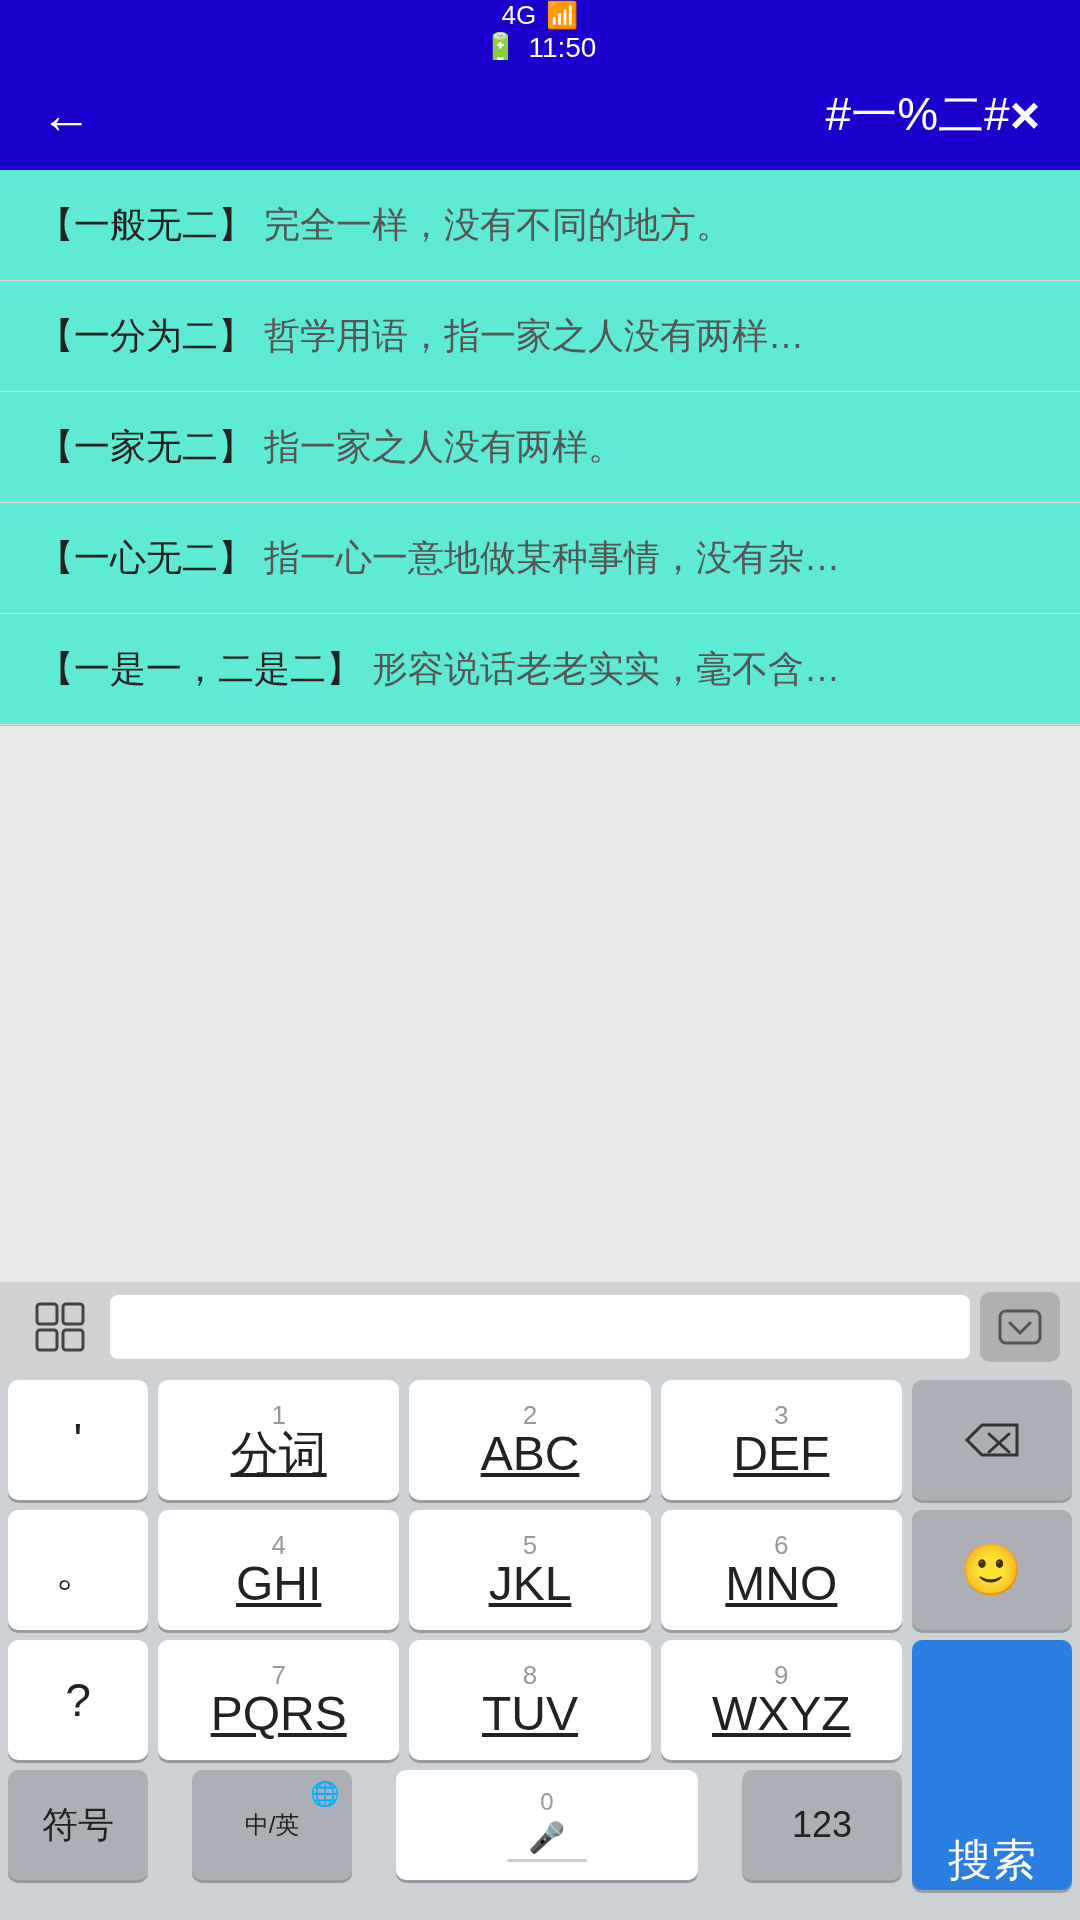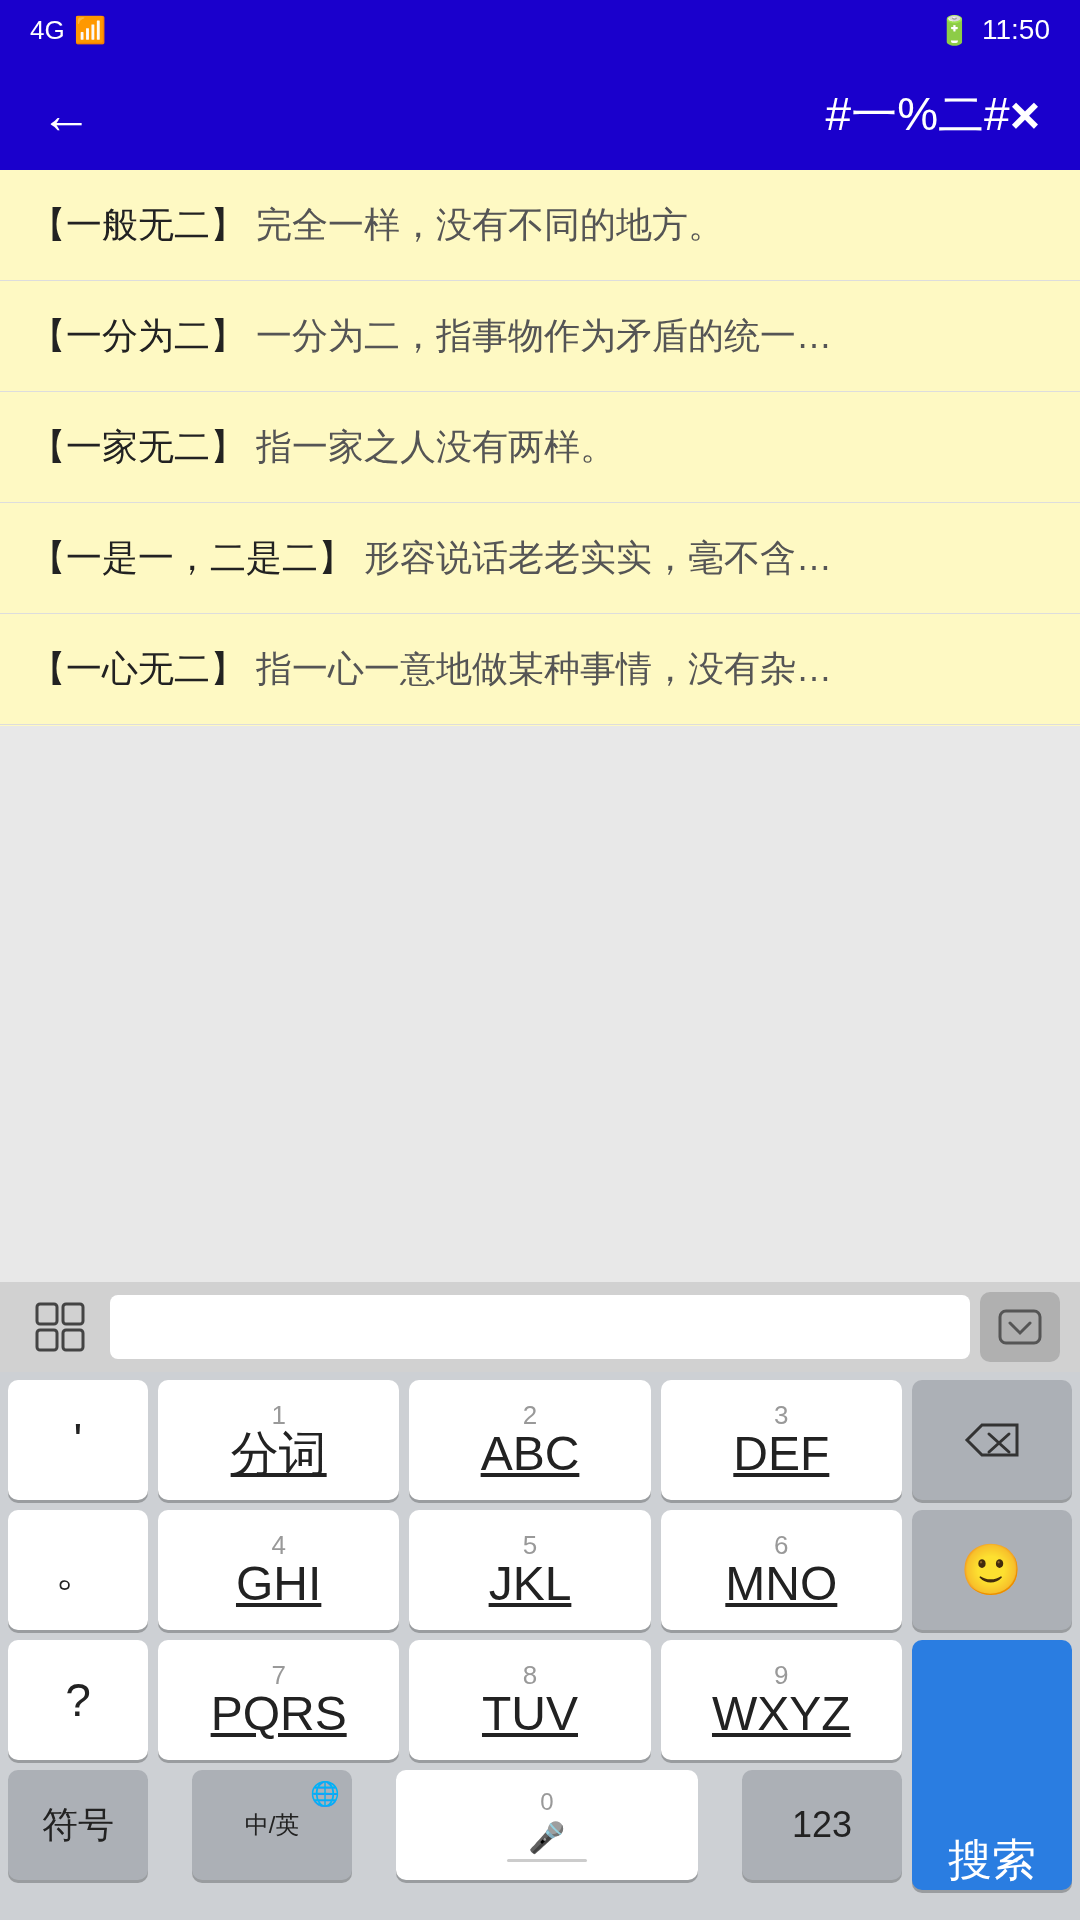--- a/index.html
+++ b/index.html
@@ -16,20 +16,21 @@
     .status-bar {
       width: 100%;
       height: 60px;
       background: #1a00cc;
       display: flex;
       align-items: center;
       justify-content: space-between;
       padding: 0 30px;
       color: white;
       font-size: 26px;
+      flex-direction: column;
     }
     .status-left {
       display: flex;
       align-items: center;
       gap: 10px;
     }
     .status-right {
       display: flex;
       align-items: center;
       gap: 10px;
@@ -66,23 +67,23 @@
       font-weight: bold;
     }
 
     
     .results-area {
       background: #f0f0f0;
       flex: 1;
       overflow-y: auto;
     }
     .result-item {
-      background: #fef9c3;
+      background: #5eead4;
       border-bottom: 1px solid #ddd;
-      padding: 28px 30px;
+      padding: 28px 38px;
       font-size: 36px;
       line-height: 1.5;
       color: #333;
     }
     .result-item .term {
       color: #222;
       font-weight: 500;
     }
     .result-item .definition {
       color: #555;
@@ -326,33 +327,33 @@
 
   <div class="content-area">
 
     <div class="results-area">
       <div class="result-item">
         <span class="term">【一般无二】</span>
         <span class="definition">完全一样，没有不同的地方。</span>
       </div>
       <div class="result-item">
         <span class="term">【一分为二】</span>
-        <span class="definition">一分为二，指事物作为矛盾的统一…</span>
+        <span class="definition">哲学用语，指一家之人没有两样…</span>
       </div>
       <div class="result-item">
         <span class="term">【一家无二】</span>
         <span class="definition">指一家之人没有两样。</span>
       </div>
       <div class="result-item">
+        <span class="term">【一心无二】</span>
+        <span class="definition">指一心一意地做某种事情，没有杂…</span>
+      </div>
+      <div class="result-item">
         <span class="term">【一是一，二是二】</span>
         <span class="definition">形容说话老老实实，毫不含…</span>
-      </div>
-      <div class="result-item">
-        <span class="term">【一心无二】</span>
-        <span class="definition">指一心一意地做某种事情，没有杂…</span>
       </div>
       <div class="result-item">
         
         
       </div>
     </div>
 
     <div class="empty-space" style="height: 280px;"></div>
 
     <div class="keyboard-area">

